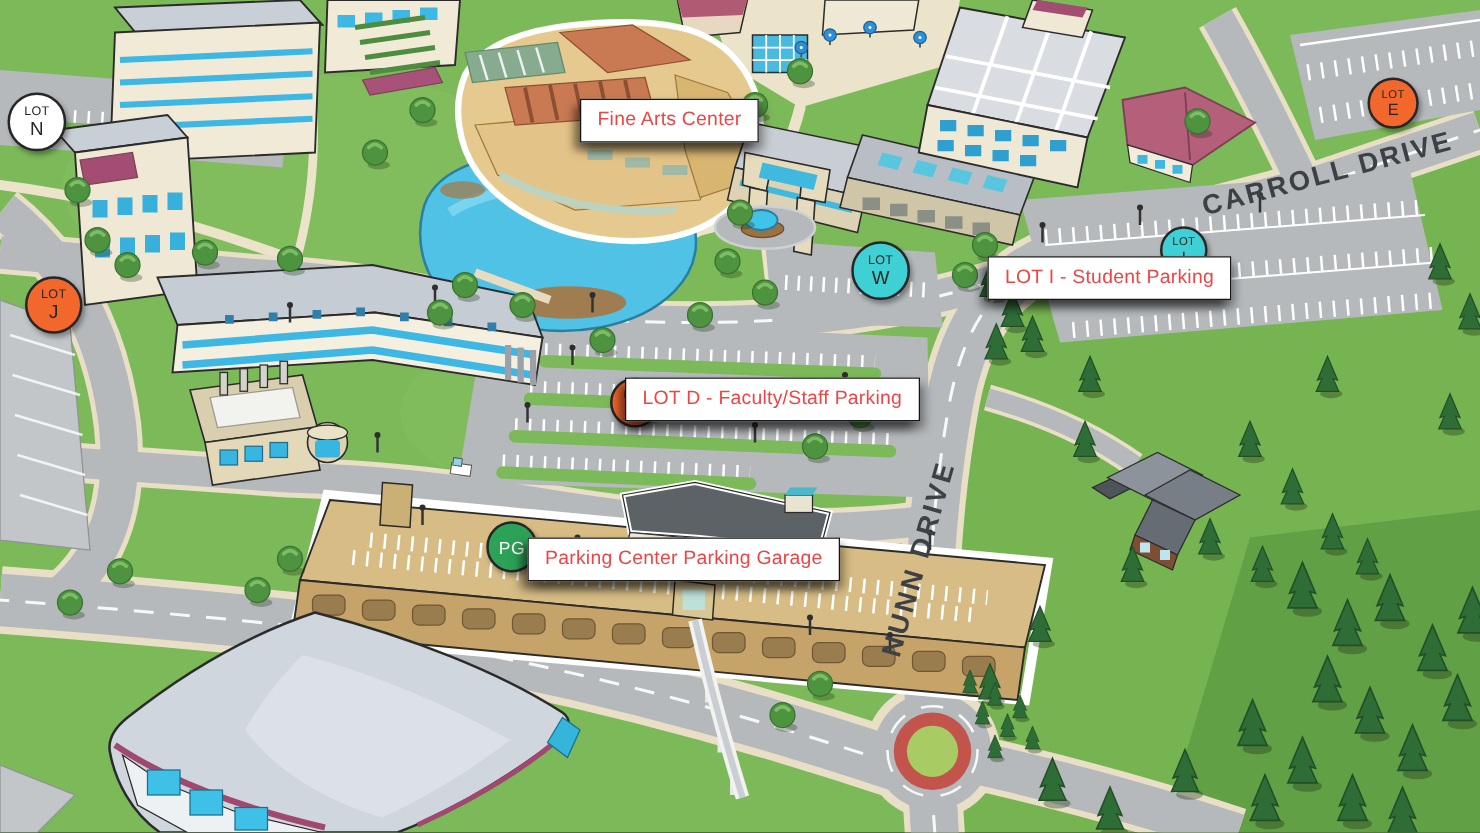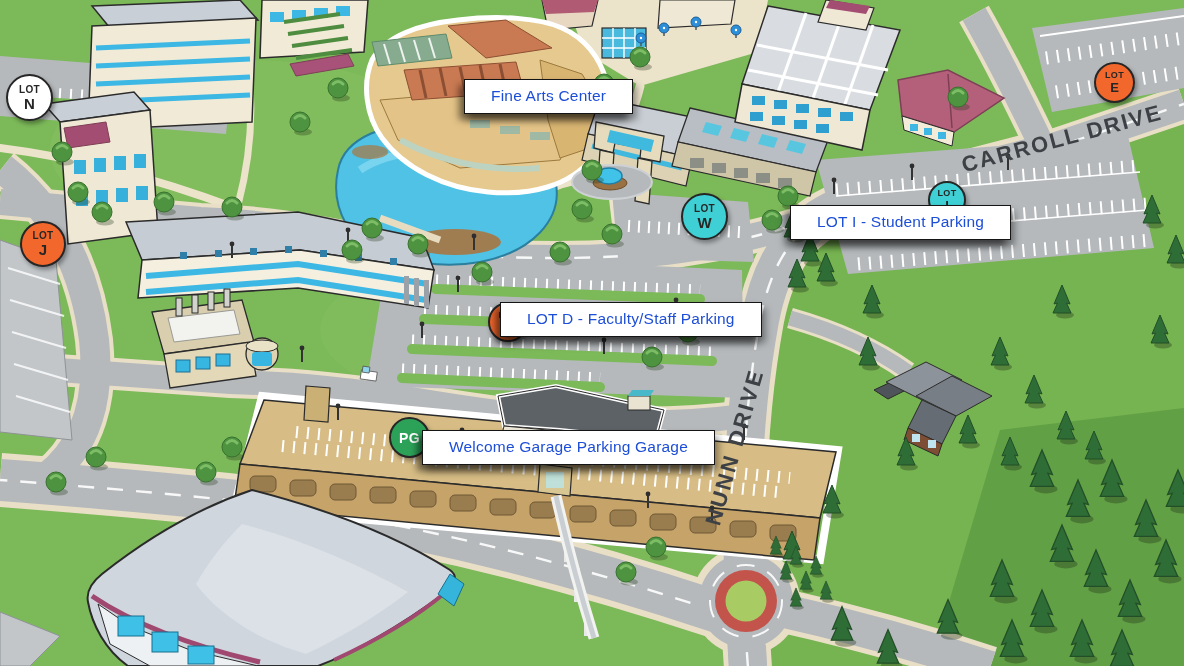--- a/index.html
+++ b/index.html
@@ -2,30 +2,30 @@
 <html><head>
 <meta charset="utf-8">
 <style>
   html,body{margin:0;padding:0;background:#1e1e1e}
   .stage{position:relative;width:1184px;height:666px;overflow:hidden;
          font-family:"Liberation Sans",sans-serif;background:#7cb959}
   svg.map{position:absolute;left:0;top:0;display:block}
 
   
   .map-label{position:absolute;z-index:30;background:#ffffff;border:1.5px solid #151515;
-    color:#1d4ed8;font-size:15.5px;letter-spacing:.2px;padding:7px 26px 8px;white-space:nowrap;
+    color:#ef4444;font-size:15.5px;letter-spacing:.2px;padding:7px 13px 8px;white-space:nowrap;
     box-shadow:-5px 6px 7px rgba(0,0,0,.5),4px 6px 7px rgba(0,0,0,.35);cursor:pointer}
   .label-fine-arts{left:464px;top:79px}
   .label-lot-i{left:790px;top:205px}
   .label-lot-d{left:500px;top:302px}
   .label-welcome{left:422px;top:430px}
 
   
   .marker{position:absolute;z-index:20;border-radius:50%;border:2.5px solid #262626;color:#262626;
-    display:flex;flex-direction:column;align-items:center;justify-content:center;font-weight:bold;
+    display:flex;flex-direction:column;align-items:center;justify-content:center;font-weight:normal;
     line-height:1;box-sizing:border-box;cursor:pointer;text-align:center;
     box-shadow:2px 3px 4px rgba(0,0,0,.35)}
   .marker .m1{font-size:10px;letter-spacing:.3px}
   .marker .m2{font-size:15px;margin-top:1px}
   .marker.small .m1{font-size:9px}
   .marker.small .m2{font-size:13px}
   .marker-lot-n{left:6px;top:74px;width:47px;height:47px}
   .marker-lot-j{left:20px;top:221px;width:46px;height:46px}
   .marker-lot-e{left:1094px;top:62px;width:41px;height:41px}
   .marker-lot-w{left:681px;top:193px;width:47px;height:47px}
@@ -582,15 +582,15 @@
     <span class="m1">LOT</span>
     <span class="m2">D</span>
   </div>
   <div class="marker marker-pg" style="background: rgb(44, 162, 88);">
     <span class="pg-label">PG</span>
   </div>
 
   <div class="map-label label-fine-arts">Fine Arts Center</div>
   <div class="map-label label-lot-i">LOT I - Student Parking</div>
   <div class="map-label label-lot-d">LOT D - Faculty/Staff Parking</div>
-  <div class="map-label label-welcome">Welcome Garage Parking Garage</div>
+  <div class="map-label label-welcome">Parking Center Parking Garage</div>
 
 </div>
 
 </body></html>

